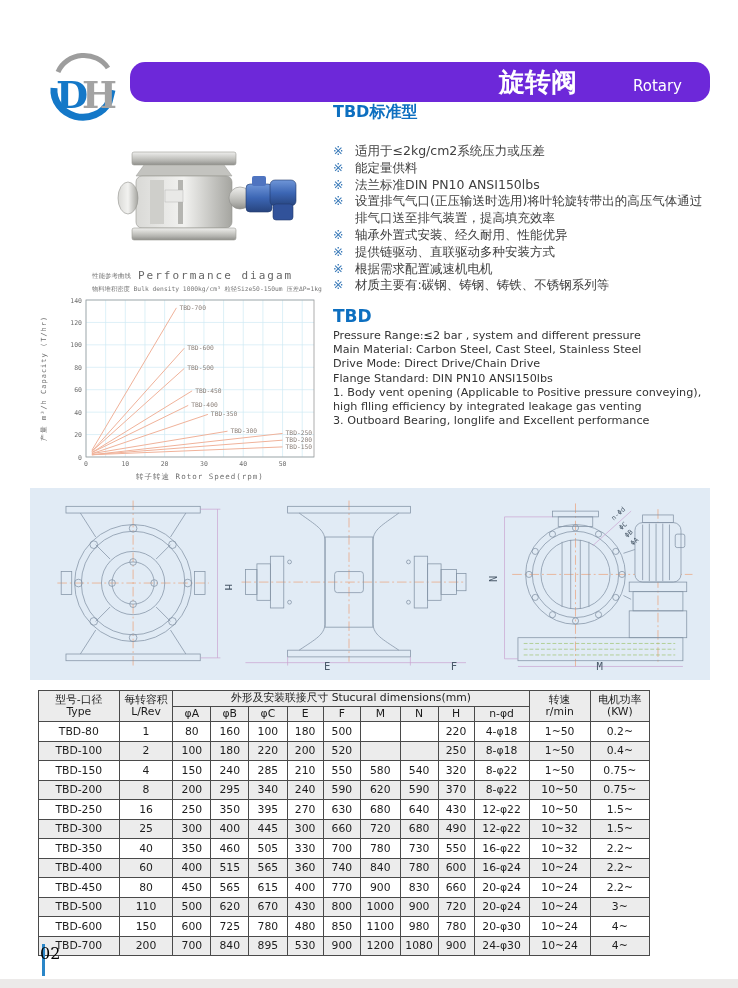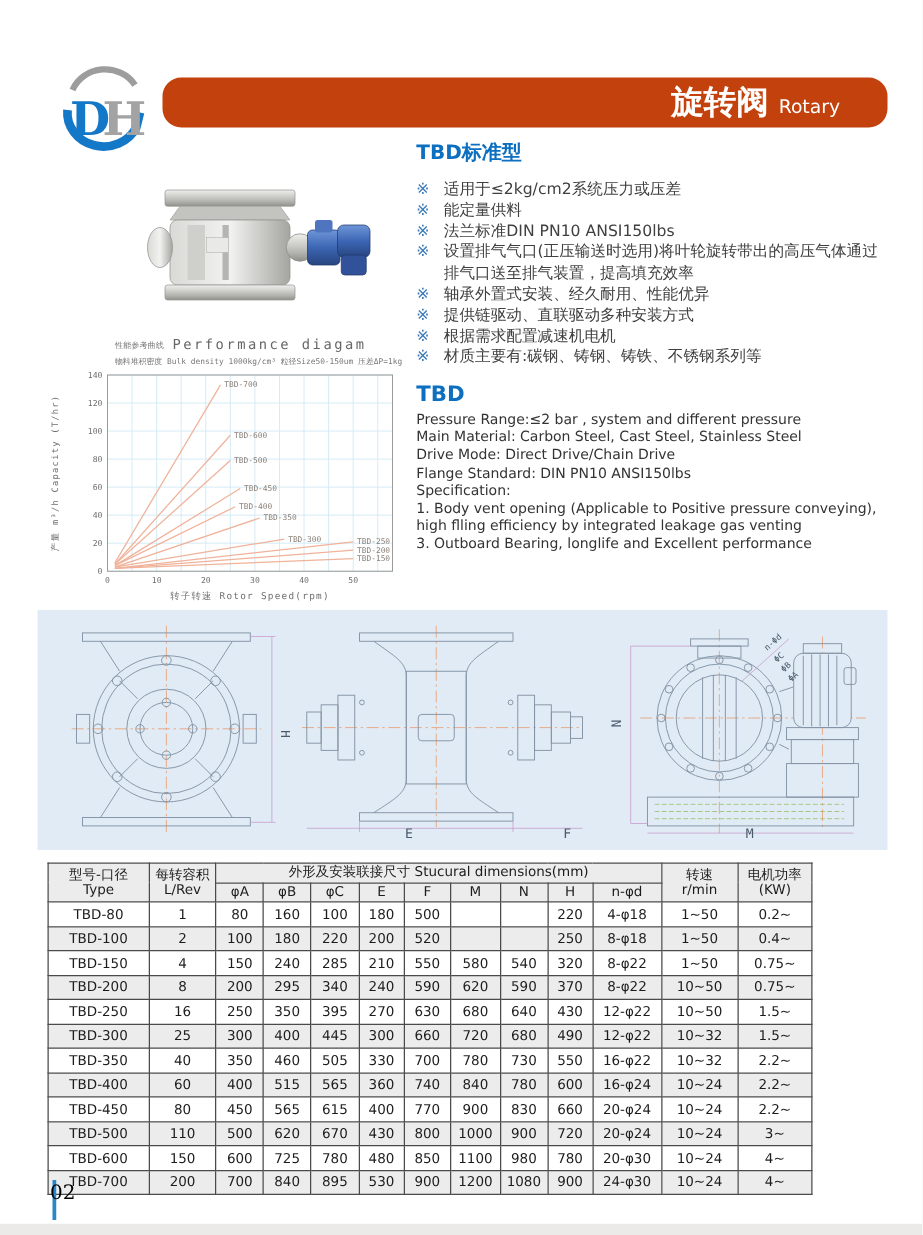--- a/index.html
+++ b/index.html
@@ -2,32 +2,32 @@
 <html><head>
 <meta charset="utf-8">
 <style>
   html,body{margin:0;padding:0;background:#ffffff;}
   .page{position:relative;width:738px;height:988px;background:#fff;overflow:hidden;
         font-family:"DejaVu Sans",sans-serif;border-right:1px solid #e2e2e2;}
   .page-shadow{position:absolute;left:0;bottom:0;width:100%;height:9px;background:#eceae9;}
 
   
   .logo{position:absolute;left:46px;top:50px;}
-  .banner{position:absolute;left:130px;top:62px;width:580px;height:40px;background:#c2410c;
+  .banner{position:absolute;left:130px;top:62px;width:580px;height:40px;background:#6d28d9;
           border-radius:15px;display:flex;align-items:baseline;justify-content:flex-end;
-          padding-right:38px;box-sizing:border-box;color:#fff;}
+          padding-right:28px;box-sizing:border-box;color:#fff;gap:48px;}
   .banner .cn{font-size:26px;font-weight:bold;line-height:40px;}
   .banner .en{font-size:15px;margin-left:8px;margin-top:11px;}
 
   
   .photo{position:absolute;left:92px;top:146px;}
 
   
   .h-blue{color:#0d6fc0;font-weight:bold;}
-  .sec1-head{position:absolute;left:333px;top:112px;font-size:16px;}
+  .sec1-head{position:absolute;left:333px;top:102px;font-size:16px;}
   .features{position:absolute;left:333px;top:143px;width:378px;font-size:12.5px;color:#404040;}
   .feature{display:flex;line-height:16.8px;}
   .fmark{color:#3a7ab8;flex:0 0 22px;}
   .ftext{flex:1;}
   .sec2-head{position:absolute;left:333px;top:306px;font-size:17px;}
   .speclines{position:absolute;left:333px;top:329px;width:385px;font-size:11.2px;
              line-height:14.2px;color:#333;white-space:nowrap;}
 
   
   .chart{position:absolute;left:36px;top:266px;}
@@ -152,21 +152,20 @@
         <span class="ftext">材质主要有:碳钢、铸钢、铸铁、不锈钢系列等</span>
       </div>
     </div>
 
   <div class="sec2-head h-blue">TBD</div>
   <div class="speclines">
       <div>Pressure Range:≤2 bar , system and different pressure</div>
       <div>Main Material: Carbon Steel, Cast Steel, Stainless Steel</div>
       <div>Drive Mode: Direct Drive/Chain Drive</div>
       <div>Flange Standard: DIN PN10 ANSI150lbs</div>
-      <div>Specification:</div>
       <div>1. Body vent opening (Applicable to Positive pressure conveying),</div>
       <div>high flling efficiency by integrated leakage gas venting</div>
       <div>3. Outboard Bearing, longlife and Excellent performance</div>
     </div>
 
   <svg class="chart" width="286" height="216" viewBox="0 0 286 216">
       <line x1="50" y1="34" x2="50" y2="191" stroke="#cfe9f4" stroke-width="0.7"></line>
       <line x1="69.65517241379311" y1="34" x2="69.65517241379311" y2="191" stroke="#cfe9f4" stroke-width="0.7"></line>
       <line x1="89.3103448275862" y1="34" x2="89.3103448275862" y2="191" stroke="#cfe9f4" stroke-width="0.7"></line>
       <line x1="108.96551724137932" y1="34" x2="108.96551724137932" y2="191" stroke="#cfe9f4" stroke-width="0.7"></line>

